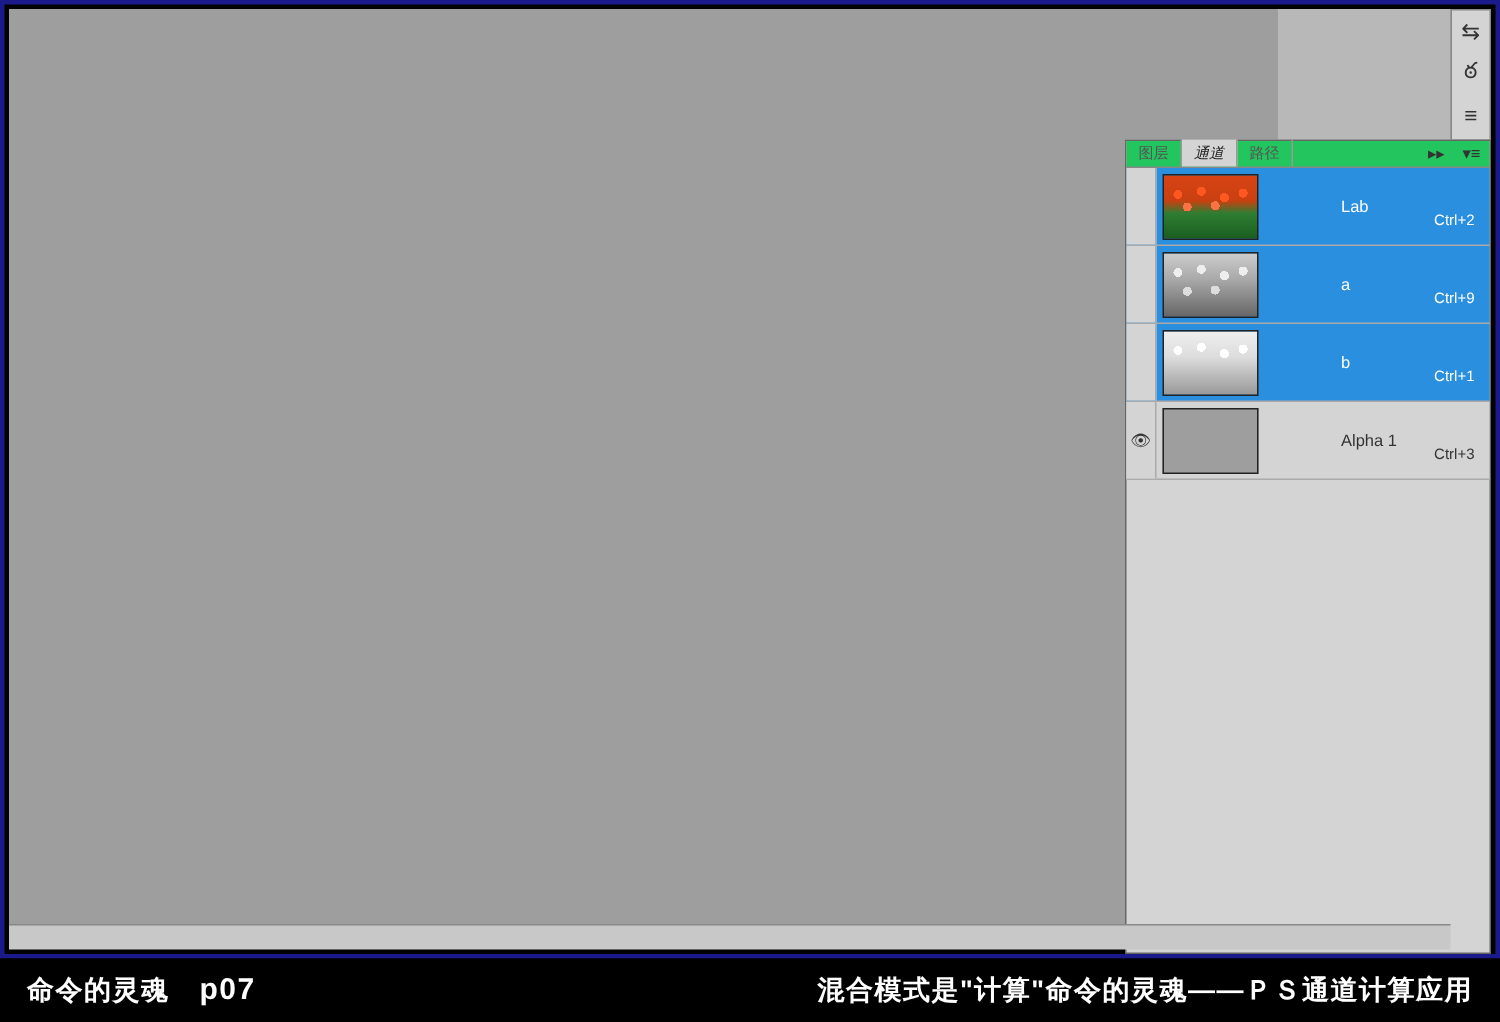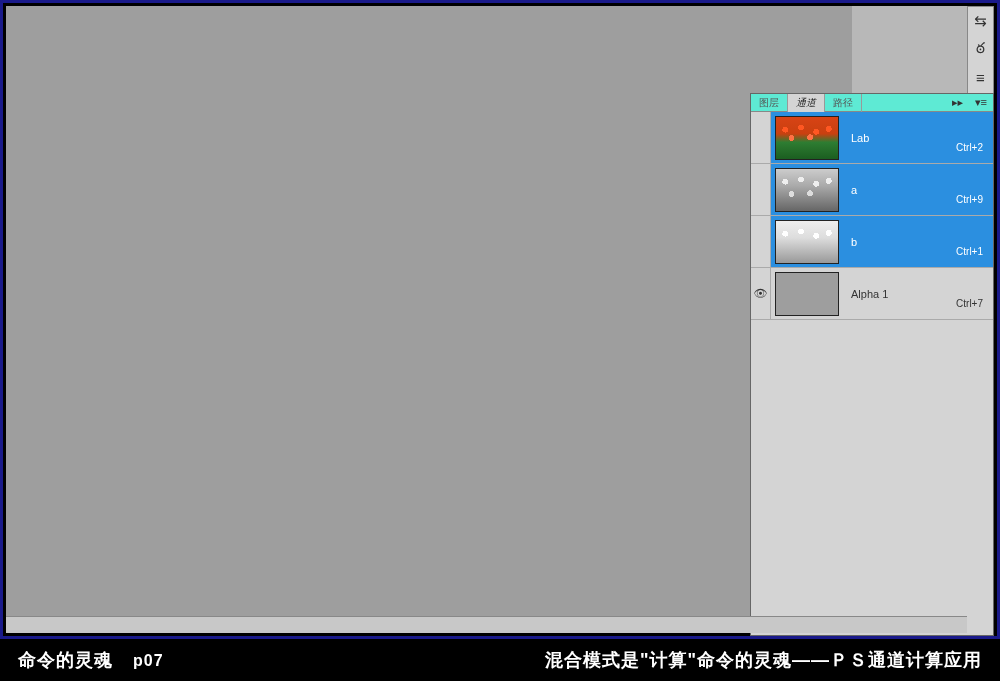--- a/index.html
+++ b/index.html
@@ -8,21 +8,21 @@
   .frame { position: absolute; top: 0; left: 0; right: 0; bottom: 42px; border: 3px solid #1a1a8a; background: #000; }
   
   .canvas-area { position: absolute; top: 3px; left: 3px; right: 30px; bottom: 20px; background: #9e9e9e; }
   .canvas-light { position: absolute; top: 0; right: 0; width: 115px; height: 620px; background: #b8b8b8; }
   
   .toolstrip { position: absolute; top: 3px; right: 3px; width: 27px; height: 88px; background: #d4d4d4; border: 1px solid #888; }
   .toolstrip .tool { width: 100%; height: 28px; display: flex; align-items: center; justify-content: center; font-size: 15px; color: #333; cursor: pointer; }
   
   .channels-panel { position: absolute; top: 90px; right: 3px; width: 244px; height: 543px; background: #d4d4d4; border: 1px solid #666; }
   
-  .panel-tabs { height: 18px; background: #5eead4; display: flex; align-items: center; font-size: 10px; border-bottom: 1px solid #888; }
+  .panel-tabs { height: 18px; background: #22c55e; display: flex; align-items: flex-end; font-size: 10px; border-bottom: 1px solid #888; }
   .panel-tabs .tab { padding: 2px 8px; color: #555; display: flex; align-items: center; cursor: pointer; border-right: 1px solid #999; }
   .panel-tabs .tab.active { background: #d4d4d4; color: #222; font-style: italic; }
   .panel-tabs .spacer { flex: 1; }
   .panel-tabs .menu { padding: 2px 6px; color: #333; cursor: pointer; font-size: 11px; }
   
   .channel-list { padding: 0; }
   .channel-row { display: flex; align-items: center; height: 52px; border-bottom: 1px solid #aaa; cursor: pointer; }
   .channel-row.selected { background: #2b8fe0; color: #fff; }
   .channel-row:not(.selected) { background: #d4d4d4; color: #333; }
   
@@ -33,28 +33,28 @@
   .thumb { width: 64px; height: 44px; margin: 4px; border: 1px solid #222; position: relative; overflow: hidden; flex-shrink: 0; }
   
   .thumb-color { background: linear-gradient(to bottom, #d84315 0%, #c94010 40%, #2e7d32 60%, #1b5e20 100%); }
   .thumb-color::after { content: ""; position: absolute; inset: 0; background-image: radial-gradient(circle at 15% 30%, #ff5722 3px, transparent 3px), radial-gradient(circle at 40% 25%, #ff5722 3px, transparent 3px), radial-gradient(circle at 65% 35%, #ff5722 3px, transparent 3px), radial-gradient(circle at 85% 28%, #ff5722 3px, transparent 3px), radial-gradient(circle at 25% 50%, #ff7043 3px, transparent 3px), radial-gradient(circle at 55% 48%, #ff7043 3px, transparent 3px); }
   .thumb-gray { background: linear-gradient(to bottom, #ccc 0%, #aaa 40%, #888 70%, #666 100%); }
   .thumb-gray::after { content: ""; position: absolute; inset: 0; background-image: radial-gradient(circle at 15% 30%, #eee 3px, transparent 3px), radial-gradient(circle at 40% 25%, #eee 3px, transparent 3px), radial-gradient(circle at 65% 35%, #eee 3px, transparent 3px), radial-gradient(circle at 85% 28%, #eee 3px, transparent 3px), radial-gradient(circle at 25% 60%, #ddd 3px, transparent 3px), radial-gradient(circle at 55% 58%, #ddd 3px, transparent 3px); }
   .thumb-light { background: linear-gradient(to bottom, #eee 0%, #ddd 40%, #bbb 70%, #999 100%); }
   .thumb-light::after { content: ""; position: absolute; inset: 0; background-image: radial-gradient(circle at 15% 30%, #fff 3px, transparent 3px), radial-gradient(circle at 40% 25%, #fff 3px, transparent 3px), radial-gradient(circle at 65% 35%, #fff 3px, transparent 3px), radial-gradient(circle at 85% 28%, #fff 3px, transparent 3px); }
   .thumb-alpha { background: #9e9e9e; }
   
-  .channel-name { flex: 1; padding-left: 8px; font-size: 11px; }
+  .channel-name { flex: 1; padding-left: 8px; font-size: 11px; margin-left: 43px; }
   .channel-shortcut { padding-right: 10px; font-size: 10px; margin-top: 20px; }
   
   .bottom-scroll { position: absolute; bottom: 3px; left: 3px; right: 30px; height: 17px; background: #c8c8c8; border-top: 1px solid #888; }
   
   .footer { position: absolute; bottom: 0; left: 0; right: 0; height: 42px; background: #000; color: #fff; display: flex; align-items: center; font-weight: bold; letter-spacing: 1px; }
   .footer-left { padding-left: 18px; font-size: 18px; }
-  .footer-left .pnum { margin-left: 14px; font-size: 16px; }
+  .footer-left .pnum { margin-left: 14px; font-size: 20px; }
   .footer-right { margin-left: auto; padding-right: 18px; font-size: 18px; }
 </style>
 </head>
 <body>
 
 <div class="frame">
   <div class="canvas-area">
     <div class="canvas-light"></div>
   </div>
 
@@ -102,21 +102,21 @@
         <div class="channel-name">b</div>
         <div class="channel-shortcut">Ctrl+1</div>
       </div>
 
       <div class="channel-row">
         <div class="vis-col">
             <span class="eye">👁</span>
           </div>
         <div class="thumb thumb-alpha"></div>
         <div class="channel-name">Alpha 1</div>
-        <div class="channel-shortcut">Ctrl+7</div>
+        <div class="channel-shortcut">Ctrl+3</div>
       </div>
 
     </div>
   </div>
 
   <div class="bottom-scroll"></div>
 </div>
 
 <div class="footer">
   <div class="footer-left">

